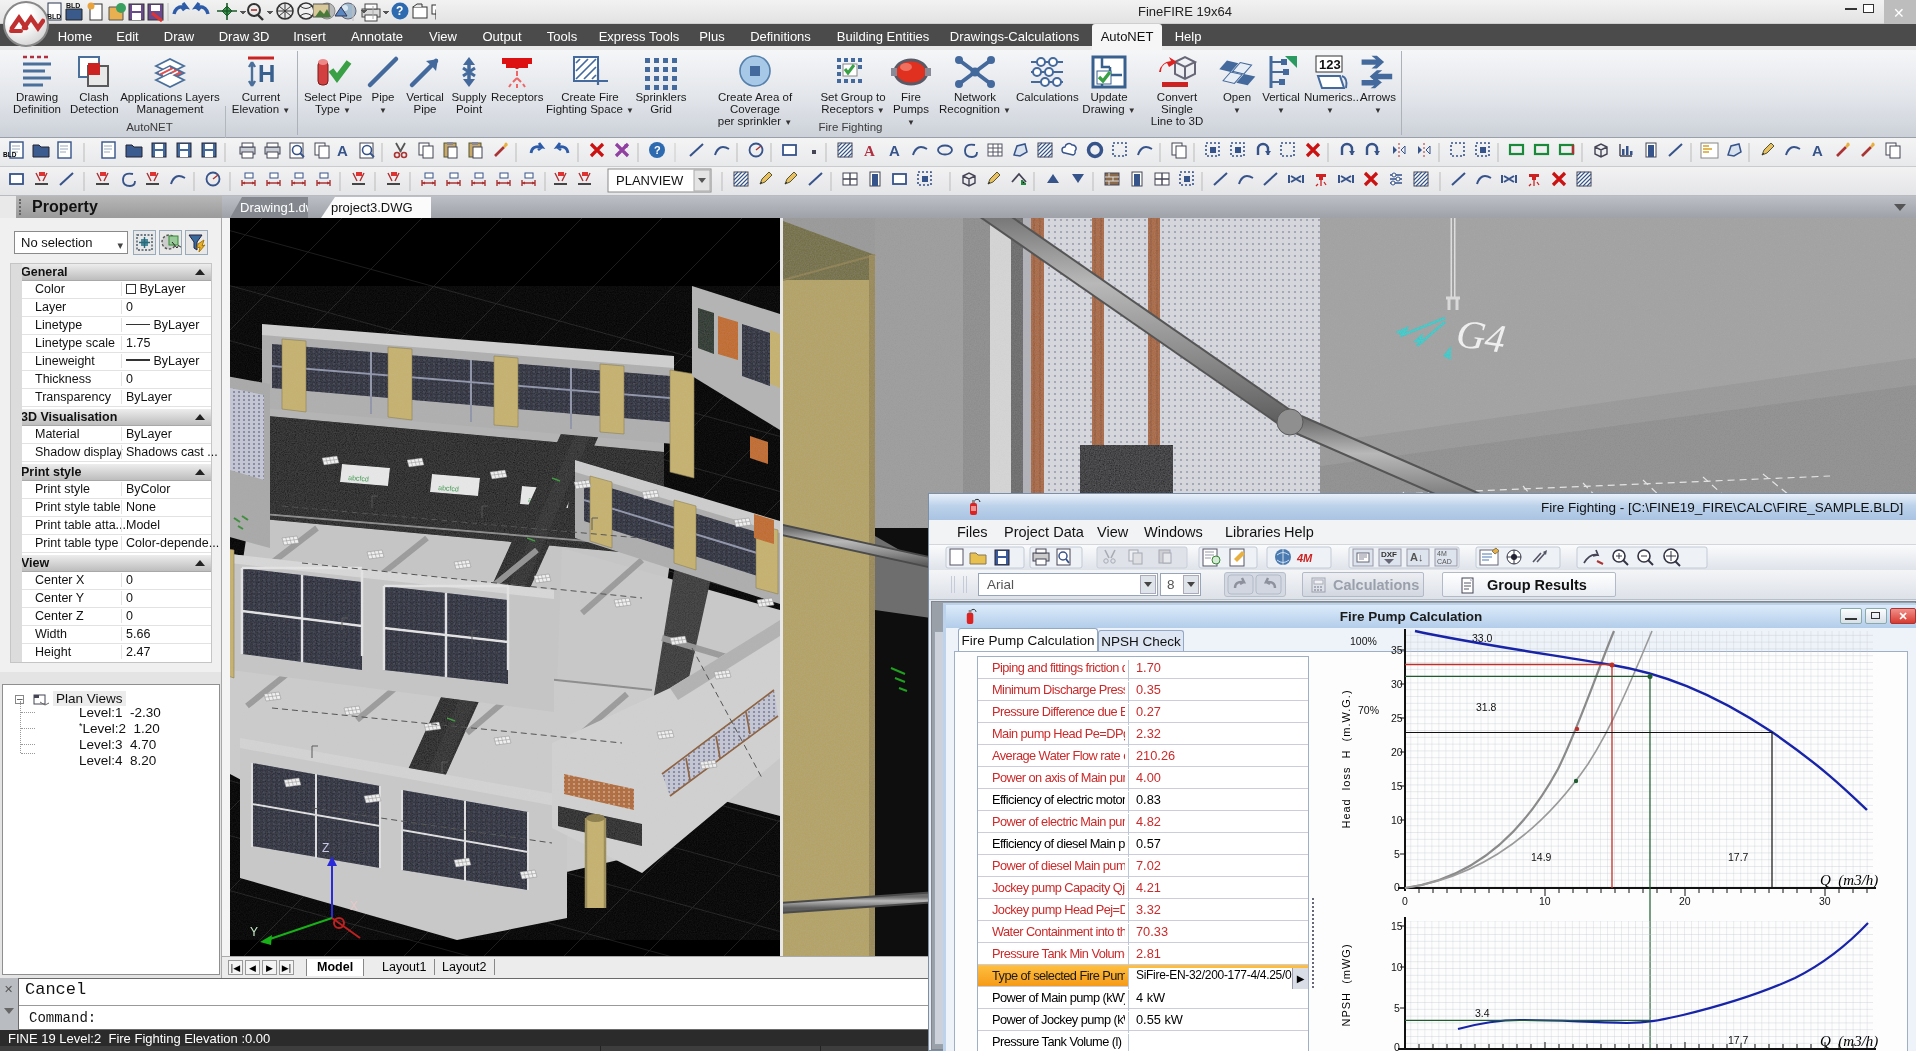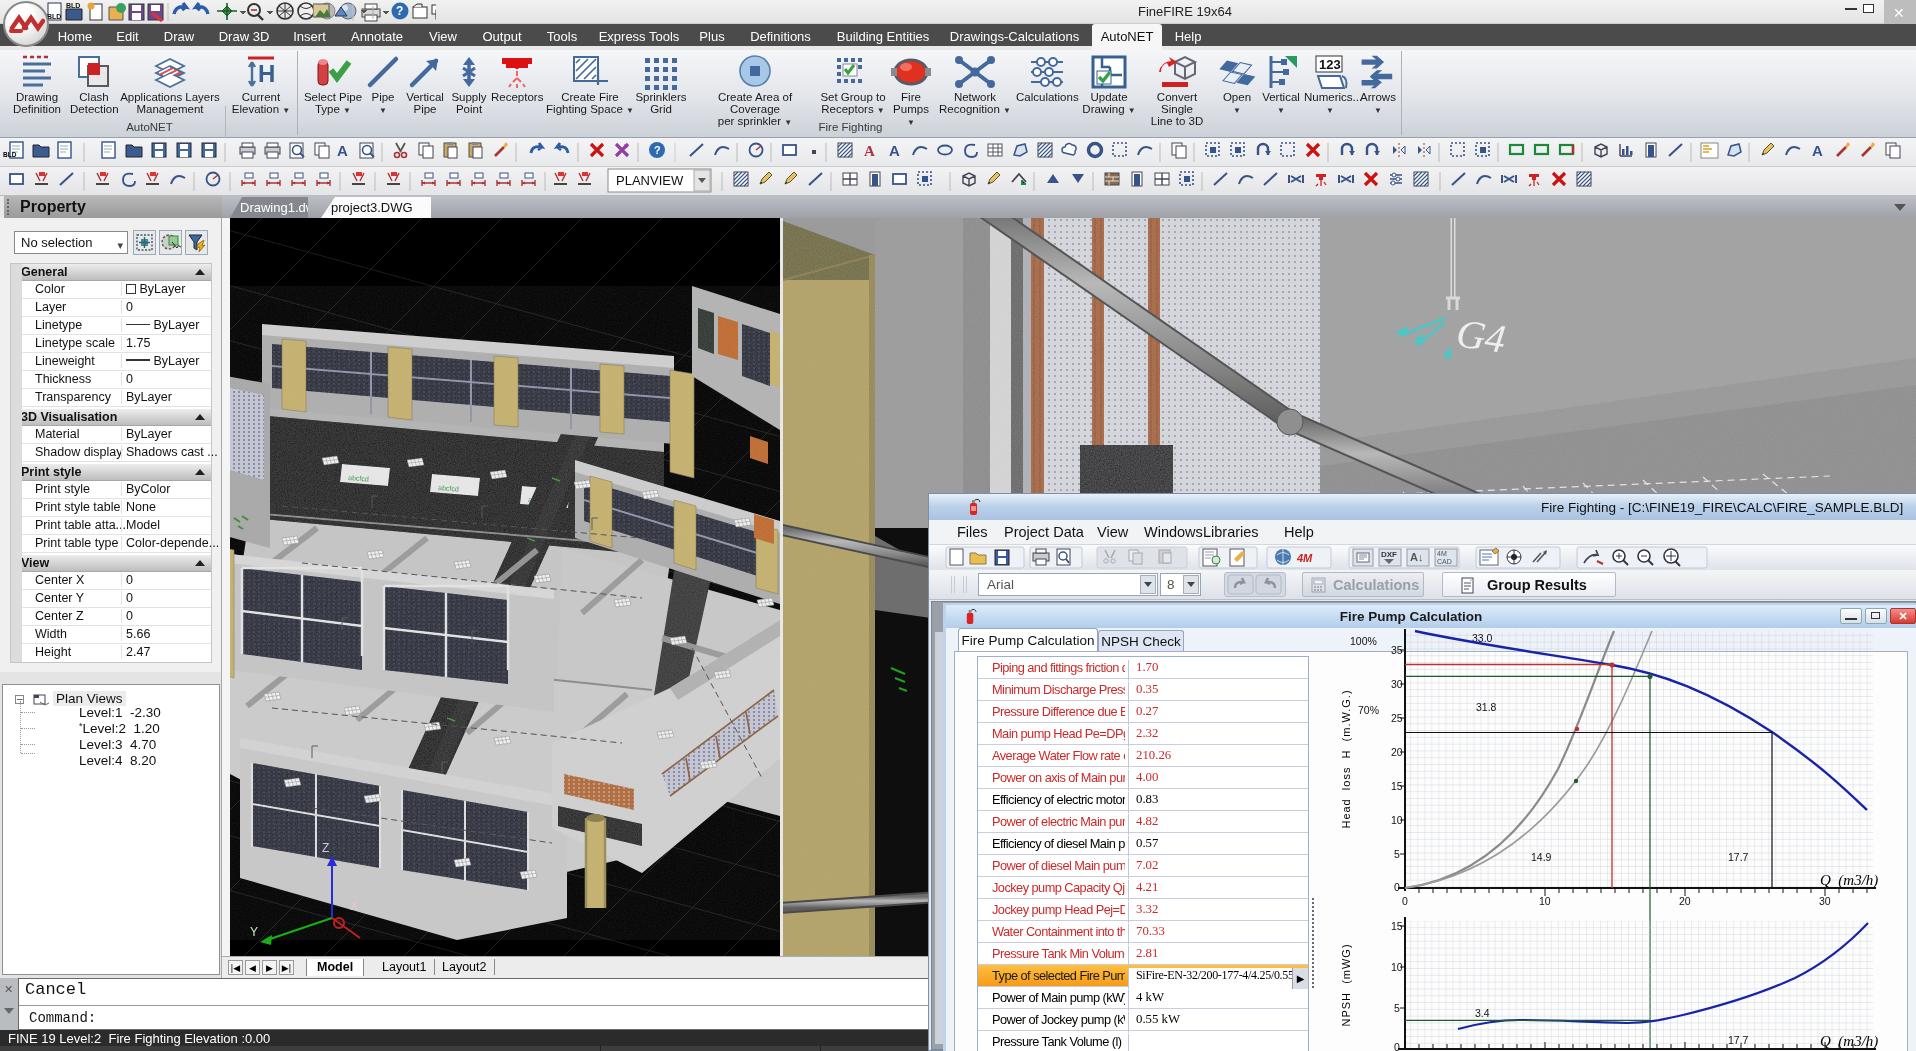--- a/index.html
+++ b/index.html
@@ -13,21 +13,21 @@
 #ribbon { position:absolute; left:0; top:50px; width:1916px; height:88px; background:linear-gradient(#f5f6f8 0%,#e2e5ea 55%,#ccd1d9 100%); border-bottom:1px solid #9aa0a8; }
 .rgroup { position:absolute; top:1px; height:84px; border-right:1px solid #adb2ba; }
 .rglabel { position:absolute; bottom:2px; left:0; right:0; text-align:center; font-size:11.5px; color:#3a3a3a; }
 .rbtn { position:absolute; top:2px; text-align:center; font-size:11.5px; line-height:12px; color:#1a1a1a; }
 .rbtn svg { display:block; margin:2px auto 1px auto; }
 .drop { font-size:8px; color:#333; }
 #tbar1 { position:absolute; left:0; top:138px; width:1916px; height:29px; background:linear-gradient(#f4f4f5,#e8e9eb); border-bottom:1px solid #c9cbce; }
 #tbar2 { position:absolute; left:0; top:167px; width:1916px; height:29px; background:linear-gradient(#f2f2f3,#e4e5e8); border-bottom:1px solid #b9bbbe; }
 
 
-#propHead { position:absolute; left:4px; top:196px; width:222px; height:23px; background:linear-gradient(#b7b7b7,#999999); }
+#propHead { position:absolute; left:16px; top:196px; width:222px; height:23px; background:linear-gradient(#b7b7b7,#999999); }
 #propHead span { position:absolute; left:16px; top:2px; font-weight:bold; font-size:16px; color:#111; }
 #propBody { position:absolute; left:0; top:218px; width:222px; height:454px; background:#f0f0f0; border-right:1px solid #a8a8a8; }
 .combo { position:absolute; background:#fff; border:1px solid #8a8a8a; font-size:13px; color:#111; }
 .combo .arr { position:absolute; right:4px; top:2px; color:#444; font-size:11px; }
 .pgrid { position:absolute; left:10px; width:202px; background:#fff; border:1px solid #c5c5c5; } .pgrid::before { content:""; position:absolute; left:0; top:0; bottom:0; width:11px; background:#dcdcdc; z-index:5; }
 .sechead { height:17px; background:linear-gradient(#ededed,#bdbdbd); border-bottom:1px solid #a8a8a8; font-weight:bold; font-size:12.5px; color:#111; padding-left:10px; line-height:17px; position:relative; }
 .sechead .up { position:absolute; right:6px; top:5px; width:0; height:0; border-left:5px solid transparent; border-right:5px solid transparent; border-bottom:6px solid #222; }
 .prow { height:18px; font-size:12.5px; color:#111; border-bottom:1px solid #e2e2e2; position:relative; background:#fff; }
 .prow .lb { position:absolute; left:24px; top:1px; white-space:nowrap; }
 .prow .vl { position:absolute; left:110px; top:1px; white-space:nowrap; border-left:1px solid #e2e2e2; padding-left:4px; right:0; }
@@ -54,21 +54,21 @@
 #fw_tb1 { position:absolute; left:0; top:51px; right:0; height:25px; background:linear-gradient(#fafbfc,#dfe3ea); }
 #fw_tb2 { position:absolute; left:0; top:76px; right:0; height:30px; background:linear-gradient(#f4f5f7,#dde1e8); border-bottom:1px solid #b9bfc9; }
 #fw_mdi { position:absolute; left:2px; top:107px; right:0; bottom:0; background:#9aa0a8; border:1px solid #7e8692; }
 #dlg { position:absolute; left:943px; top:603px; width:973px; height:448px; background:#bdd3ec; }
 #dlg_title { position:absolute; left:3px; top:2px; right:0; height:23px; background:linear-gradient(#dcebfa,#b3cdea); font-size:13.5px; font-weight:bold; color:#1a1a1a; text-align:center; line-height:23px; }
 #dlg_body { position:absolute; left:3px; top:25px; right:0; bottom:0; background:#eef2f9; }
 .tab2 { position:absolute; top:0; height:23px; line-height:23px; font-size:14px; color:#111; border:1px solid #93a8c4; border-bottom:none; border-radius:3px 3px 0 0; text-align:center; white-space:nowrap; }
 #ftable { position:absolute; left:31px; top:50px; width:332px; background:#fff; border:1px solid #9fb0c6; }
 .frow { height:22px; border-bottom:1px solid #ccd; position:relative; font-size:12.8px; }
 .frow .fl { position:absolute; left:14px; top:3px; white-space:nowrap; overflow:hidden; width:133px; letter-spacing:-0.55px; }
-.frow .fv { position:absolute; left:150px; top:3px; border-left:1px solid #bcc8d8; padding-left:7px; right:0; height:100%; white-space:nowrap; overflow:hidden;font-family:Liberation Serif, serif; }
+.frow .fv { position:absolute; left:150px; top:3px; border-left:1px solid #bcc8d8; padding-left:7px; right:0; height:100%; white-space:nowrap; overflow:hidden; }
 .red { color:#cc2a2a; }
 </style>
 </head>
 <body>
 
 <div id="titlebar">
 <svg class="abs" style="left:46px;top:1px" width="390" height="22" viewBox="0 0 390 22">
   <g font-family="Liberation Sans" font-size="7" font-weight="bold">
 
   <rect x="2" y="2" width="13" height="17" fill="#fff" stroke="#2a3550"></rect>
@@ -1177,21 +1177,21 @@
         <path d="M8 2 q4 -2 5 2" stroke="#222" fill="none"></path>
         <rect x="4" y="8" width="5" height="5" fill="#fff" opacity="0.5"></rect>
       </svg>
     <span class="abs" style="left:612px;top:6px">Fire Fighting - [C:\FINE19_FIRE\CALC\FIRE_SAMPLE.BLD]</span>
   </div>
   <div id="fw_menu">
     <span class="abs" style="left:28px;top:4px">Files</span>
     <span class="abs" style="left:75px;top:4px">Project Data</span>
     <span class="abs" style="left:168px;top:4px">View</span>
     <span class="abs" style="left:215px;top:4px">Windows</span>
-    <span class="abs" style="left:274px;top:4px">Libraries</span>
+    <span class="abs" style="left:296px;top:4px">Libraries</span>
     <span class="abs" style="left:355px;top:4px">Help</span>
   </div>
   <div id="fw_tb1">
     <svg width="988" height="25" viewBox="0 0 988 25">
       <g id="g1">
         <rect x="17" y="2" width="78" height="21" rx="2" fill="#eef1f5" stroke="#c3cad6"></rect>
         <rect x="21" y="4" width="13" height="16" fill="#fff" stroke="#556"></rect>
         <path d="M41 8 l6 0 2 2 8 0 0 9 -16 0 z" fill="#e8c050" stroke="#875"></path>
         <rect x="66" y="5" width="14" height="15" fill="#3a5a9c" stroke="#223"></rect>
           <rect x="69" y="6" width="8" height="5" fill="#fff"></rect>

